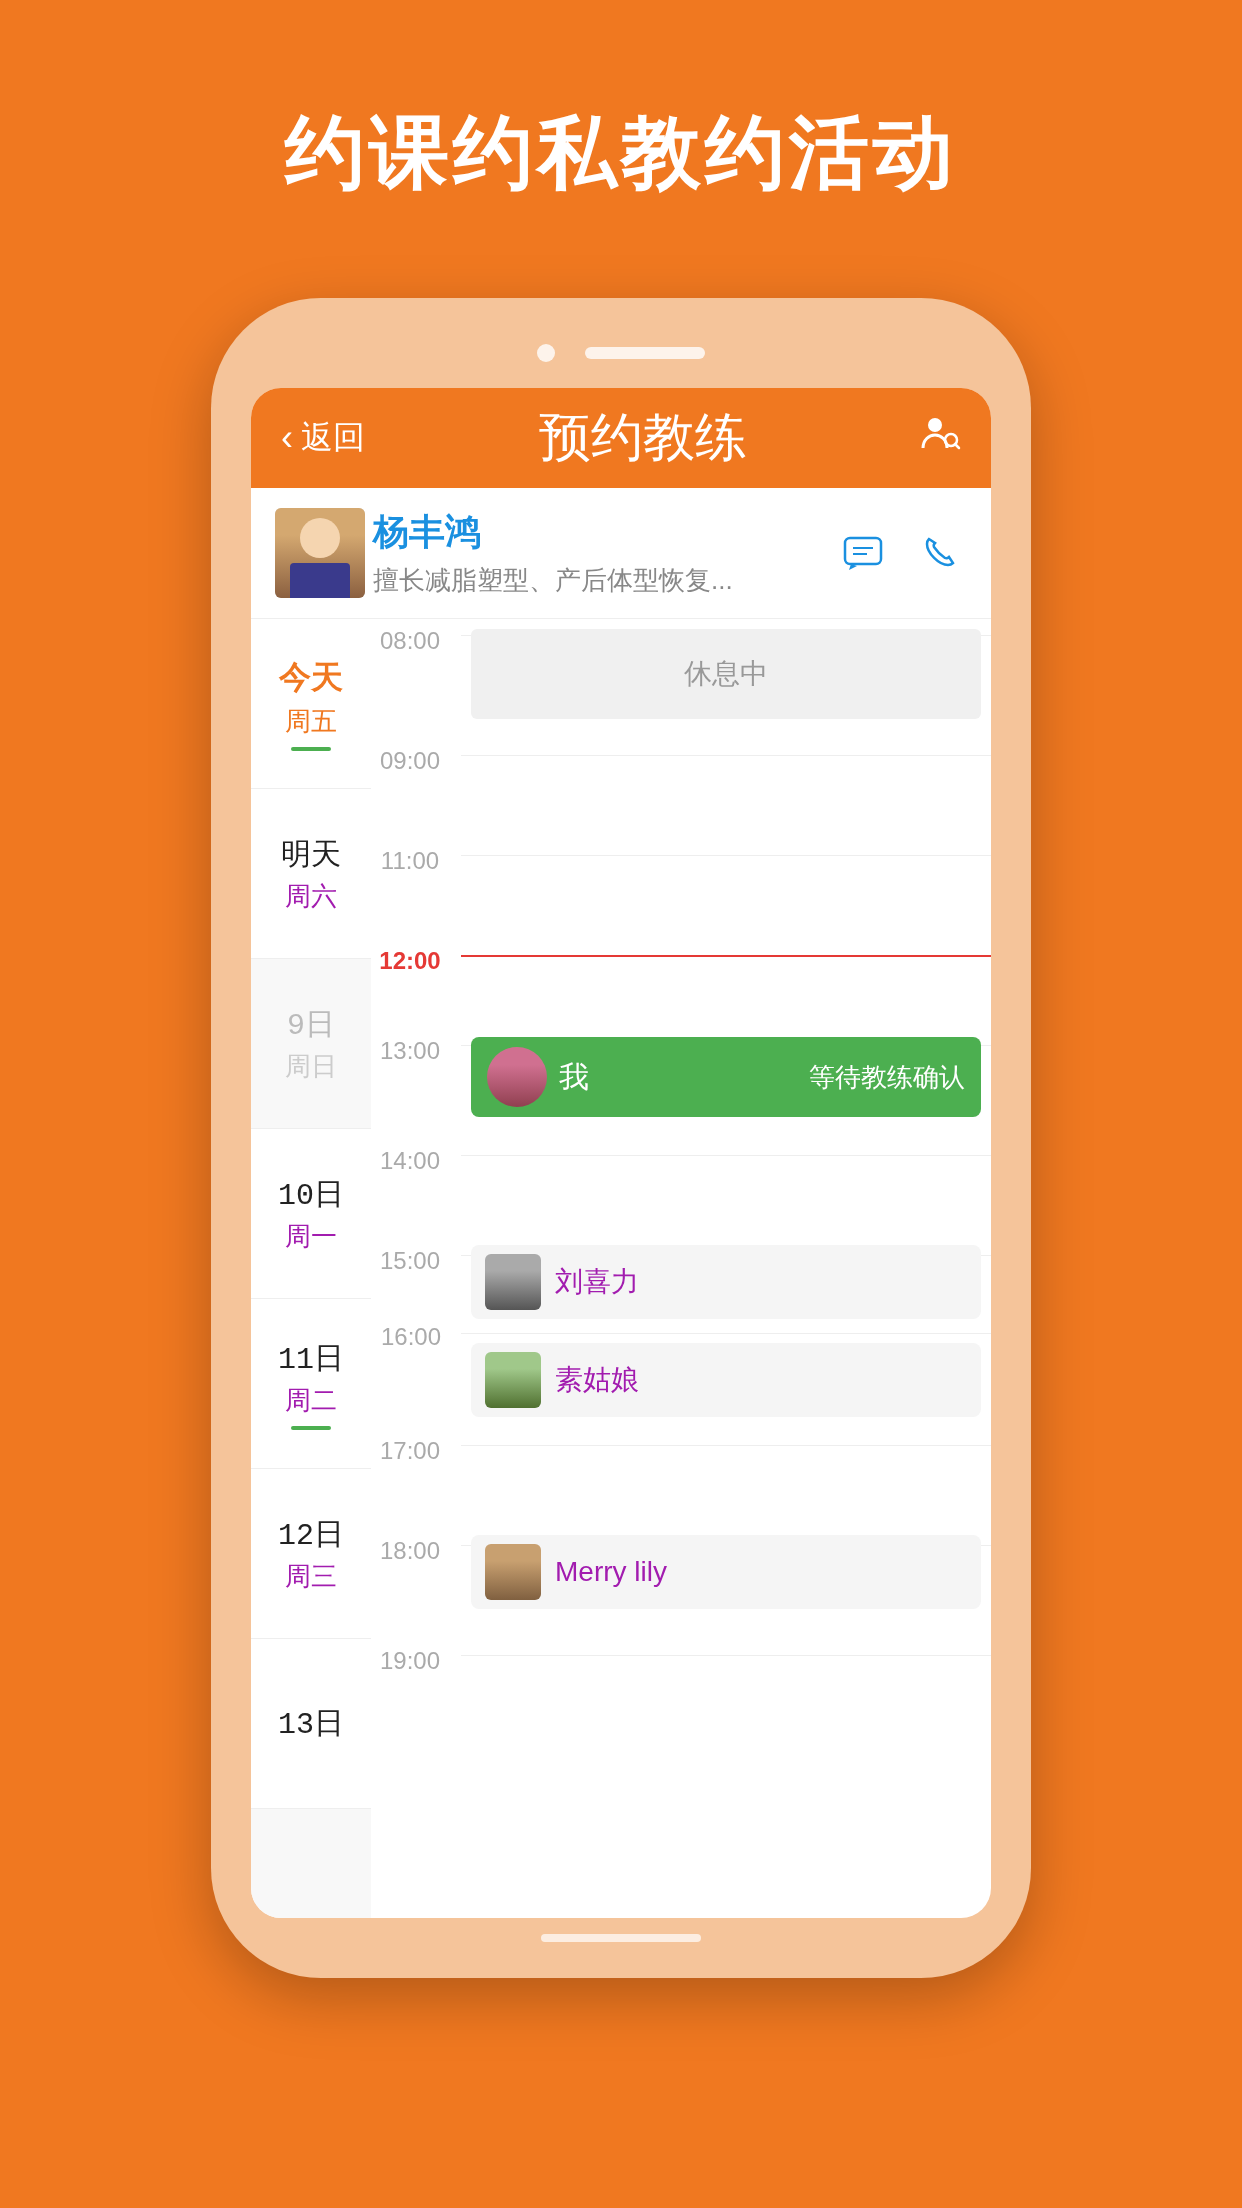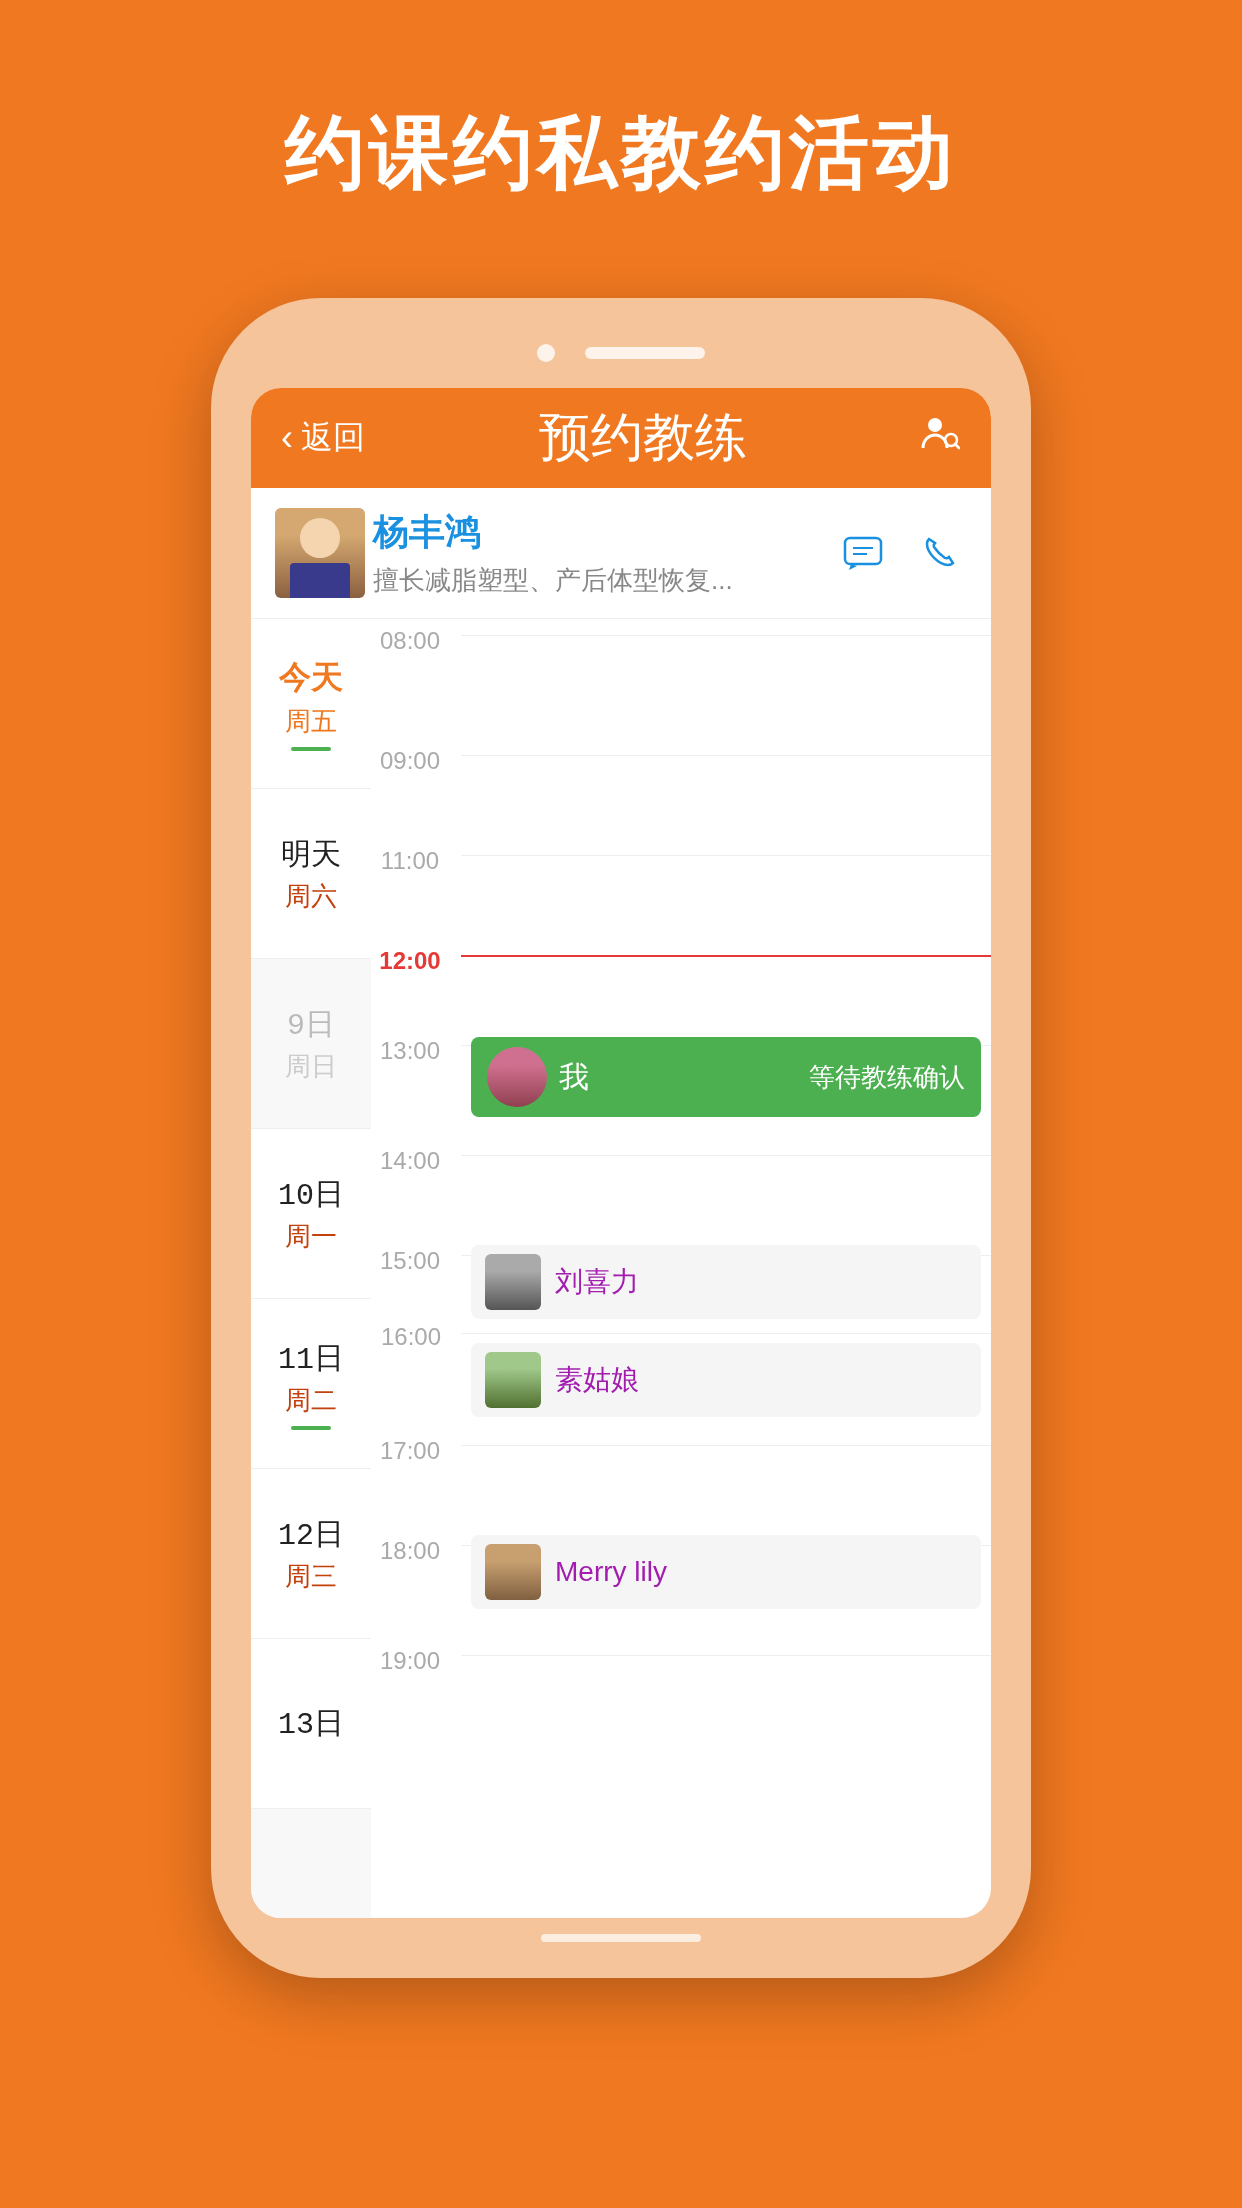--- a/index.html
+++ b/index.html
@@ -211,21 +211,21 @@
       font-size: 32px;
       font-weight: 700;
     }
 
     .date-day-label.dimmed-label {
       color: #bbb;
     }
 
     .date-weekday {
       font-size: 26px;
-      color: #c2410c;
+      color: #a21caf;
       margin-top: 4px;
     }
 
     .date-weekday.today-weekday {
       color: #F07820;
     }
 
     .date-weekday.dimmed-weekday {
       color: #ccc;
     }
@@ -517,20 +517,25 @@
         <div class="date-item">
           <span class="date-day-label">13日</span>
         </div>
       </div>
 
       <div class="schedule-area">
 
         <div class="time-row" style="min-height:120px;">
           <div class="time-label">08:00</div>
           <div class="time-line"></div>
+          <div class="time-content" style="padding-top:10px;">
+            <div class="rest-slot">
+              <span>休息中</span>
+            </div>
+          </div>
         </div>
 
         <div class="time-row">
           <div class="time-label">09:00</div>
           <div class="time-line"></div>
           <div class="time-content"></div>
         </div>
 
 
         <div class="time-row">

